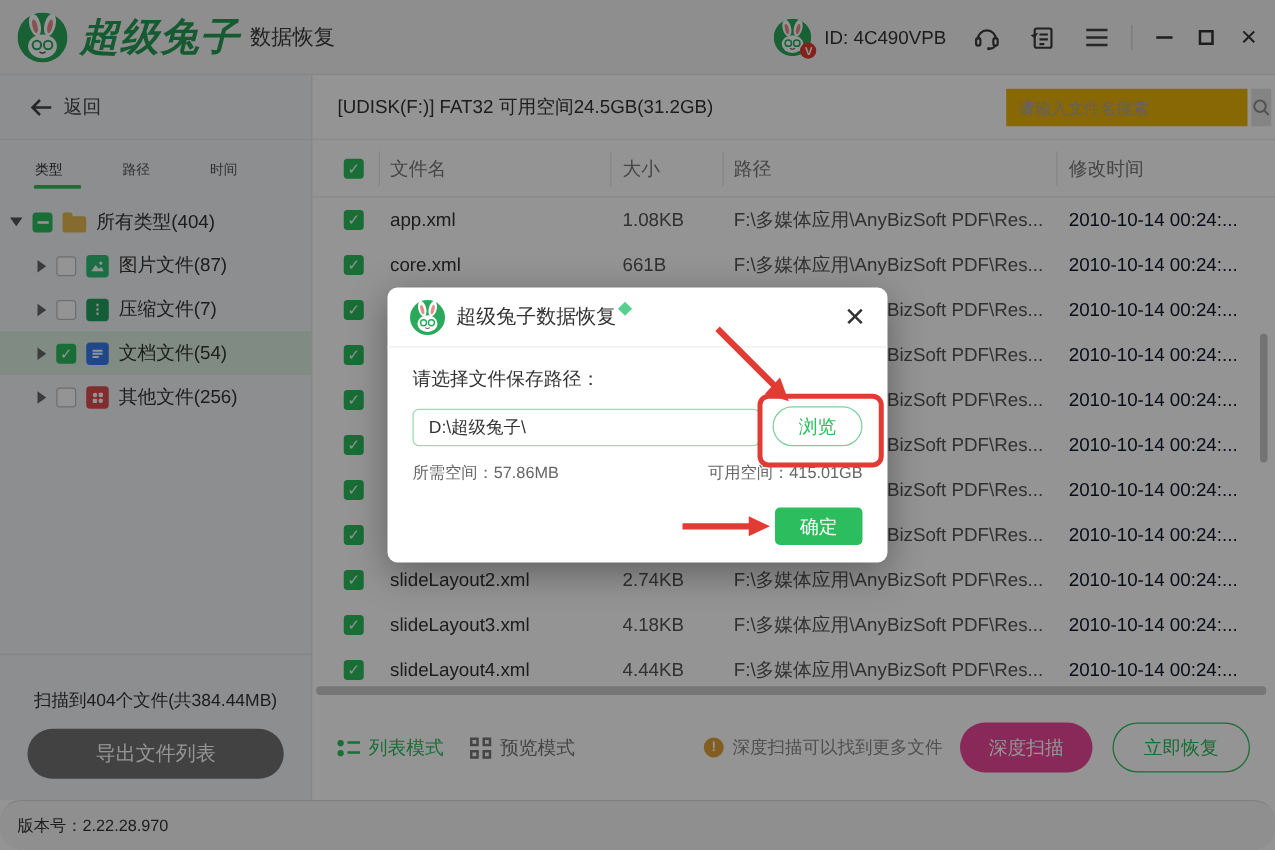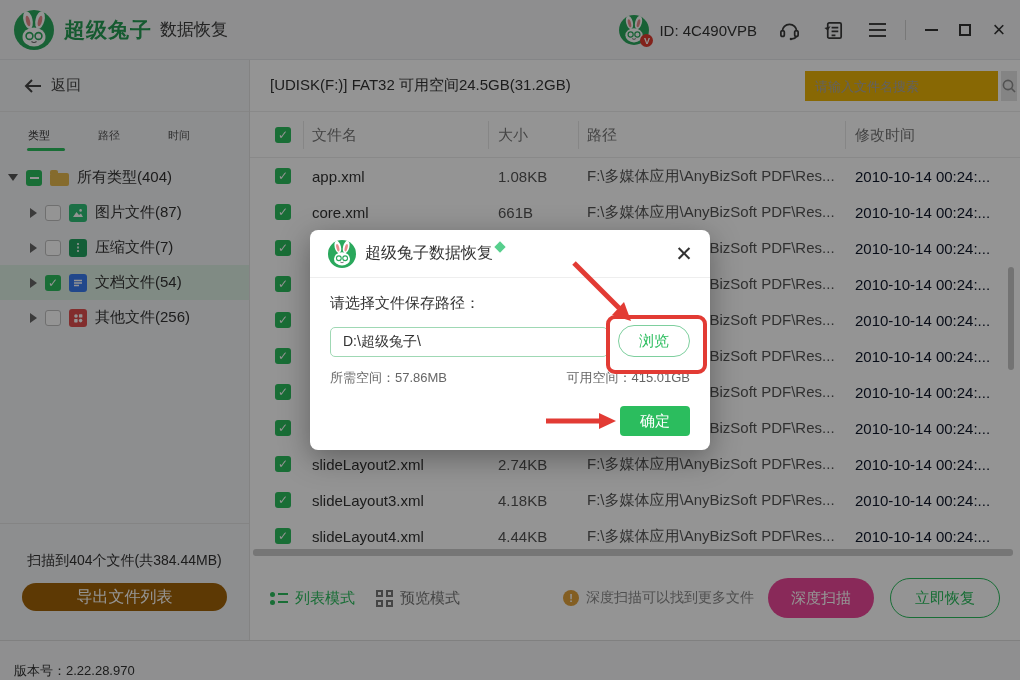--- a/index.html
+++ b/index.html
@@ -4,21 +4,21 @@
 <style>
   * { margin:0; padding:0; box-sizing:border-box; }
   html,body { width:1020px; height:680px; }
   body { font-family:"Liberation Sans","DejaVu Sans",sans-serif; }
   .app { position:relative; width:1020px; height:680px; background:#fff; overflow:hidden; }
 
   
   .titlebar { position:absolute; left:0; top:0; width:1020px; height:60px;
     background:#f4f5f6; border-bottom:1px solid #e4e6e8; display:flex; align-items:center; }
   .logo { width:40px; height:40px; margin-left:14px; flex:0 0 auto; }
-  .brand { margin-left:10px; font-size:21px; font-weight:bold; color:#259b53; letter-spacing:1px; }
+  .brand { margin-left:10px; font-size:31px; font-weight:bold; font-style:italic; color:#259b53; letter-spacing:1px; }
   .product { margin-left:8px; font-size:17px; color:#3c3c3c; }
   .tb-right { position:absolute; right:12px; top:0; height:60px; display:flex; align-items:center; }
   .avatar-wrap { position:relative; width:30px; height:30px; }
   .avatar-badge { position:absolute; right:-4px; bottom:-2px; width:13px; height:13px; border-radius:50%;
     background:#e03b30; color:#fff; font-size:9px; font-weight:bold; display:flex; align-items:center; justify-content:center; }
   .tb-id { margin-left:10px; font-size:15px; color:#333; }
   .tb-icon { margin-left:20px; width:24px; height:24px; display:flex; align-items:center; justify-content:center; cursor:pointer; }
   .hamburger { display:flex; flex-direction:column; gap:4px; }
   .hamburger span { display:block; width:17px; height:2px; background:#444; }
   .tb-sep { width:1px; height:20px; background:#cfcfcf; margin-left:16px; }
@@ -54,22 +54,22 @@
   .folder-icon { position:relative; width:19px; height:13px; background:#e5b94e; border-radius:2px; margin-top:3px; }
   .folder-icon::before { content:""; position:absolute; left:0; top:-3px; width:8px; height:4px; background:#e5b94e; border-radius:2px 2px 0 0; }
   .ficon { width:18px; height:18px; border-radius:3px; flex:0 0 auto; display:flex; align-items:center; justify-content:center; }
   .ficon.img { background:#2fbf77; }
   .ficon.zip { background:#21a35f; }
   .ficon.doc { background:#3a7af0; }
   .ficon.oth { background:#e04f4f; }
 
   .side-footer { position:absolute; left:0; bottom:0; width:100%; height:117px; border-top:1px solid #e3e3e3; }
   .scan-summary { margin-top:28px; text-align:center; font-size:14px; color:#333; }
-  .export-btn { position:absolute; left:22px; top:59px; width:205px; height:28px; border-radius:21px;
-    background:#a16207; color:#fff; font-size:16px; border:none; display:flex; align-items:center; justify-content:center; cursor:pointer; }
+  .export-btn { position:absolute; left:22px; top:59px; width:205px; height:40px; border-radius:21px;
+    background:#737373; color:#fff; font-size:16px; border:none; display:flex; align-items:center; justify-content:center; cursor:pointer; }
 
   
   .main { position:absolute; left:250px; top:60px; width:770px; height:580px; background:#fff; }
   .drive-bar { position:absolute; left:0; top:0; width:770px; height:52px; border-bottom:1px solid #ececec; display:flex; align-items:center; }
   .drive-info { margin-left:20px; font-size:15px; color:#333; }
   .search-box { position:absolute; right:22px; top:11px; width:193px; height:30px; display:flex; background:#eab308; }
   .search-box input { flex:1; border:none; outline:none; background:transparent; padding:0 10px; font-size:13px; color:#555;
     font-family:"Liberation Sans","DejaVu Sans",sans-serif; }
   .search-box input::placeholder { color:#a8a8a8; }
   .search-btn { width:35px; height:30px; background:#e4e4e4; display:flex; align-items:center; justify-content:center; cursor:pointer; }
@@ -104,21 +104,21 @@
   .warn-icon { width:16px; height:16px; border-radius:50%; background:#e2a23b; color:#fff; font-size:11px; font-weight:bold;
     display:flex; align-items:center; justify-content:center; }
   .deep-hint { margin-left:7px; font-size:14px; color:#888; }
   .deep-btn { margin-left:14px; width:106px; height:40px; border-radius:20px; border:none; background:#ec4899;
     color:#fff; font-size:15px; cursor:pointer; }
   .recover-btn { margin-left:16px; width:110px; height:40px; border-radius:20px; background:transparent;
     border:1px solid #2bbd5e; color:#2bbd5e; font-size:15px; cursor:pointer; }
 
   
   .statusbar { position:absolute; left:0; top:640px; width:1020px; height:40px; background:#f6f7f8;
-    border-top:1px solid #dddddd; display:flex; align-items:flex-end; }
+    border-top:1px solid #dddddd; display:flex; align-items:center;border-radius:17px; }
   .version { margin-left:14px; font-size:13px; color:#333; }
 
   
   .dim-overlay { position:absolute; inset:0; background:rgba(0,0,0,0.42); z-index:50; }
   .modal { position:absolute; left:310px; top:230px; width:400px; height:220px; background:#fff; border-radius:8px;
     box-shadow:0 8px 30px rgba(0,0,0,0.35); z-index:60; }
   .modal-header { position:relative; height:48px; border-bottom:1px solid #eeeeee; display:flex; align-items:center; }
   .modal-logo { width:28px; height:28px; margin-left:18px; }
   .modal-title { margin-left:9px; font-size:16px; color:#333; }
   .title-diamond { width:8px; height:8px; background:#57cf8d; transform:rotate(45deg); margin-left:3px; margin-top:-14px; }

